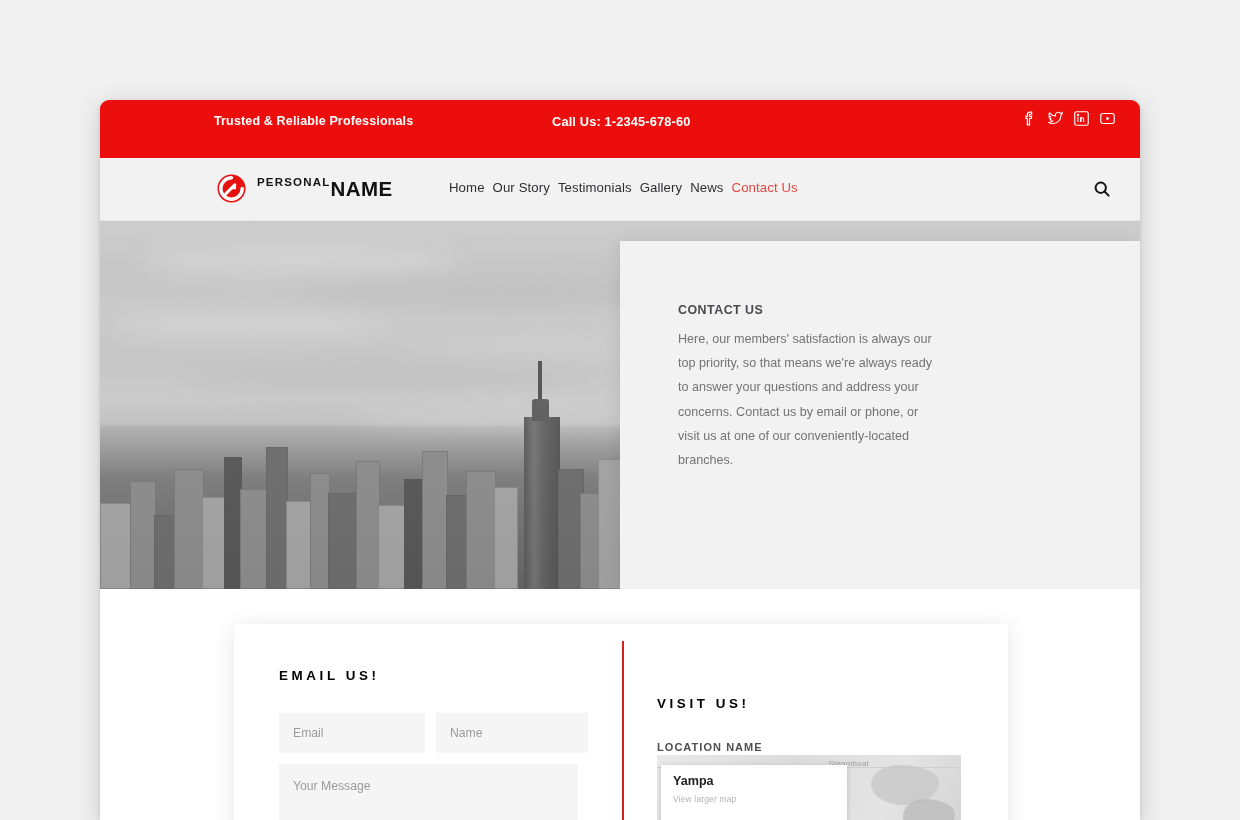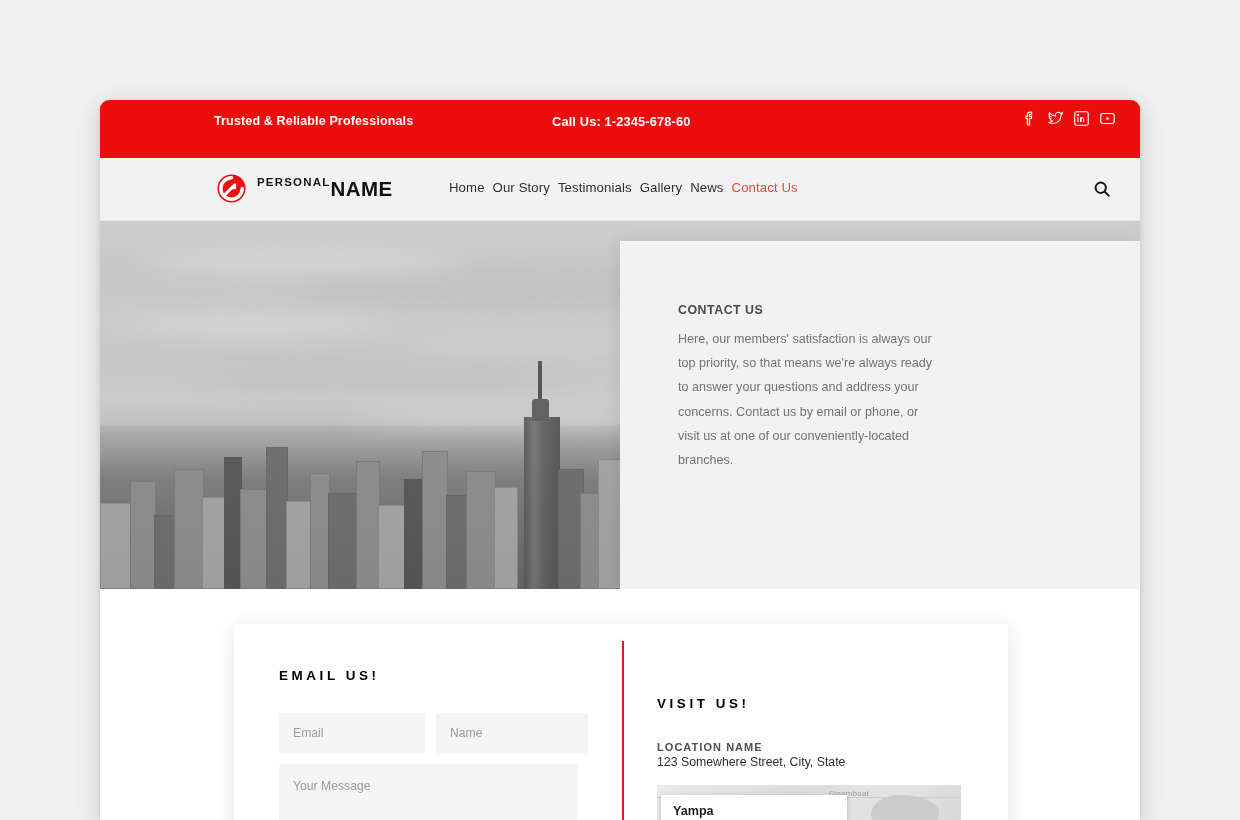--- a/index.html
+++ b/index.html
@@ -495,21 +495,20 @@
           <input class="field name" type="text" placeholder="Name" style="">
         </div>
         <textarea class="field message" placeholder="Your Message" style=""></textarea>
       </div>
 
       <div class="divider"></div>
 
       <div class="card-right">
         <div class="section-title">VISIT US!</div>
         <div class="visit-label">LOCATION NAME</div>
-        <div class="visit-address">123 Somewhere Street, City, State</div>
 
         <div class="map">
           <div class="map-line ml1"></div>
 
           <div class="map-blob mb1"></div>
           <div class="map-blob mb2"></div>
 
           <div class="map-label">Steamboat</div>
           <div class="map-card">
             <div class="map-card-title">Yampa</div>

